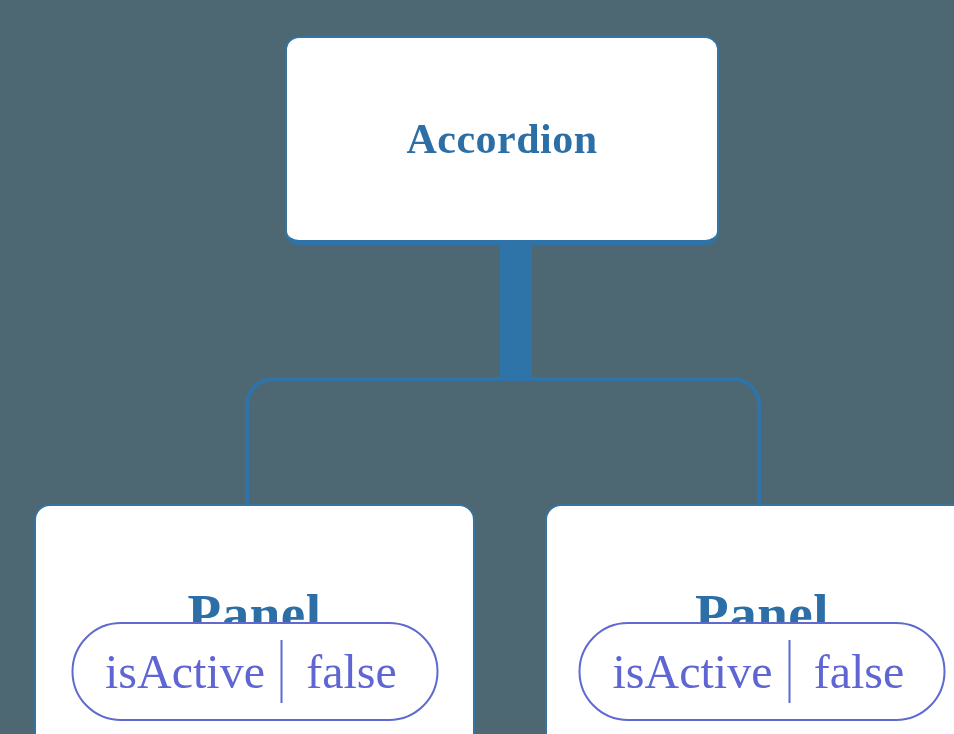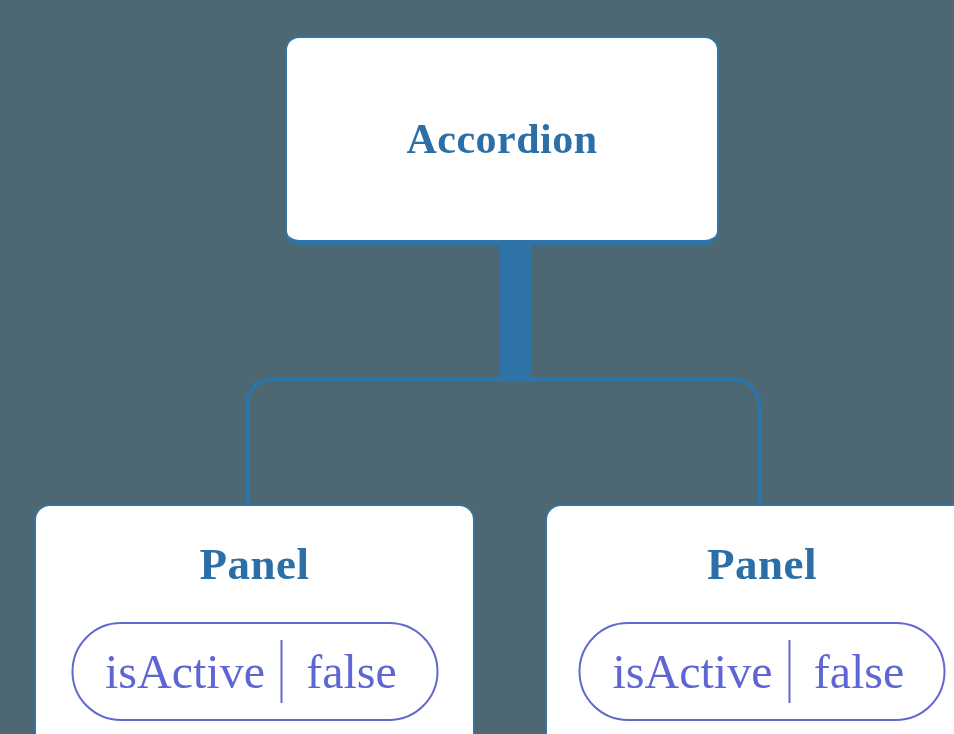--- a/index.html
+++ b/index.html
@@ -49,22 +49,23 @@
     top: 472px;
     width: 441px; height: 257px;
     border-radius: 16px;
     display: flex;
     flex-direction: column;
     align-items: center;
   }
   .node-panel-left  { left: 2px; }
   .node-panel-right { left: 513px; width: 434px; }
   .panel-title {
+    margin-top: 44px;
     color: var(--node-text);
-    font-size: 45px;
+    font-size: 55px;
     font-weight: 600;
     letter-spacing: 0.5px;
     text-align: center;
   }
   
   .prop-pill {
     position: absolute;
     top: 116px;
     left: 50%;
     transform: translateX(-50%);

